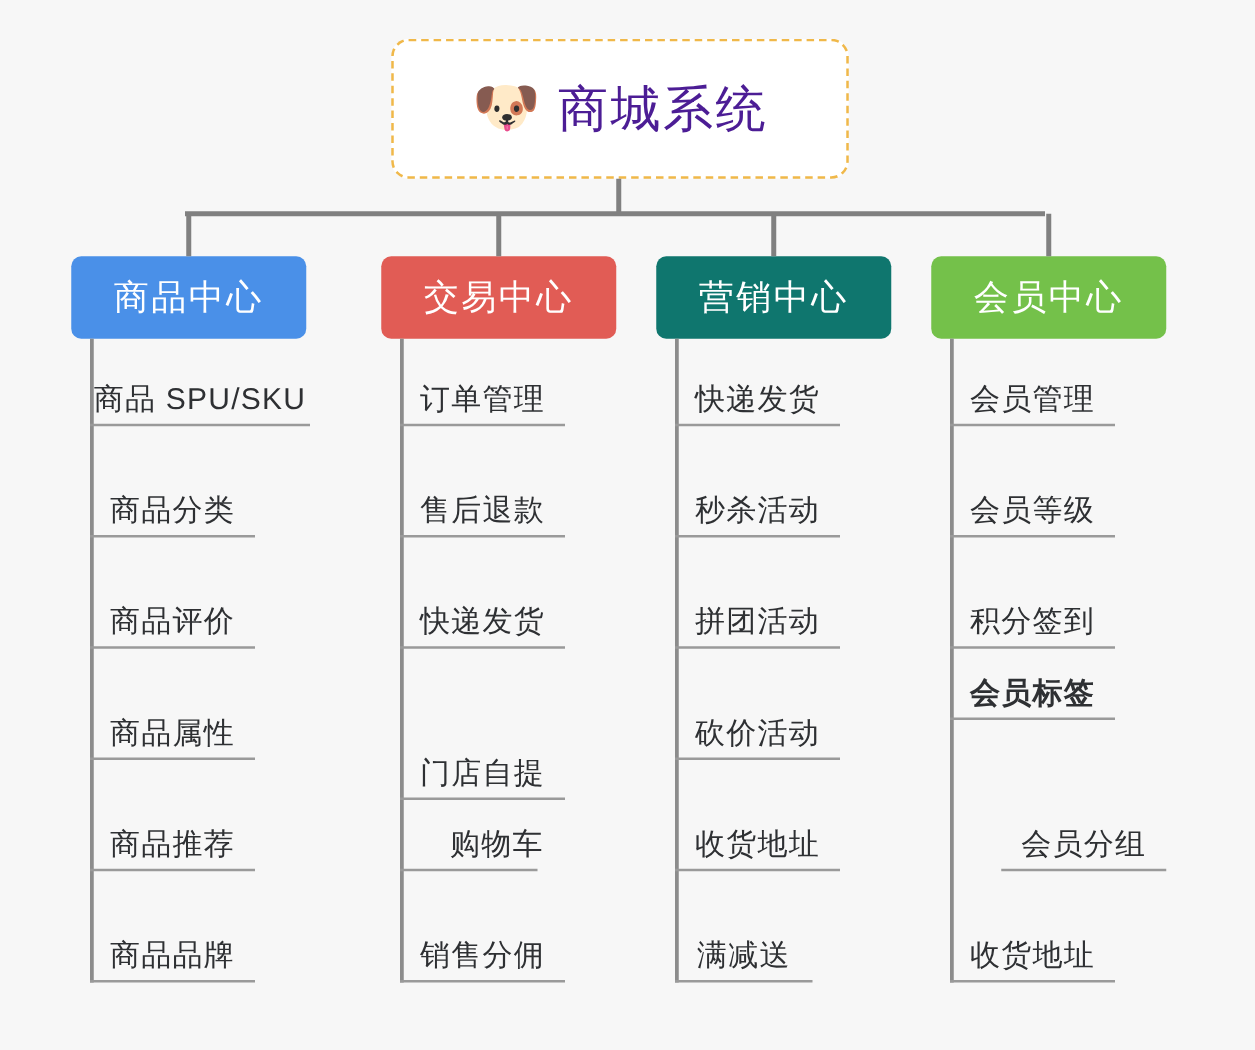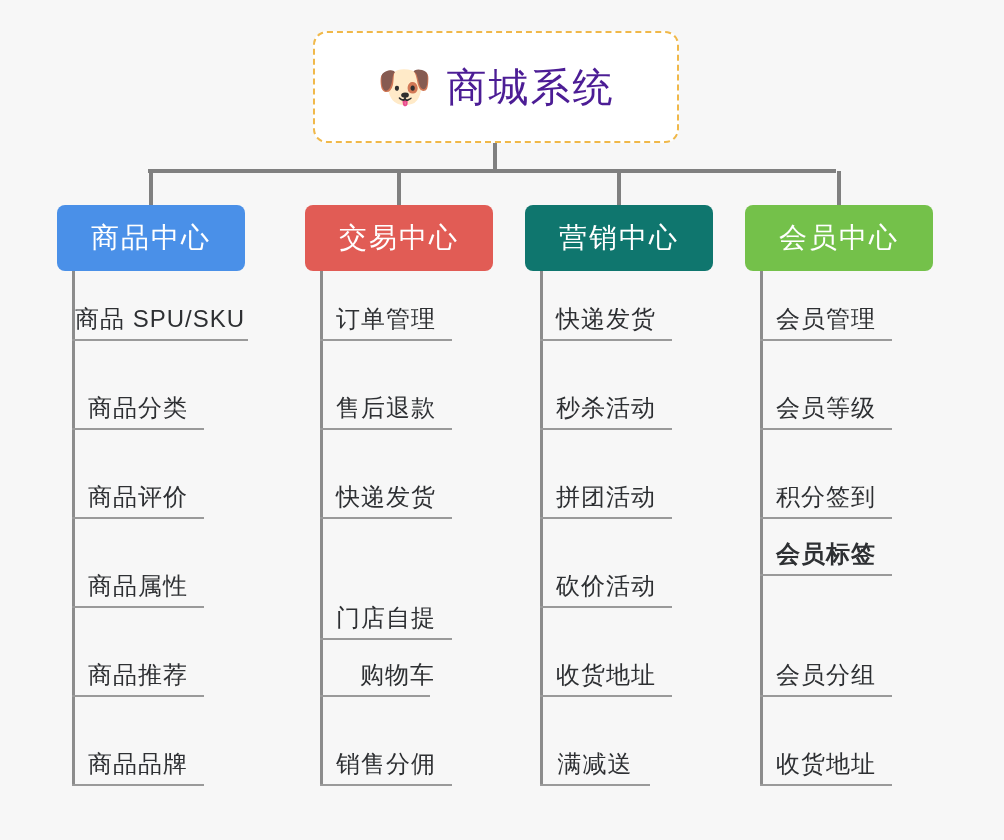--- a/index.html
+++ b/index.html
@@ -201,21 +201,21 @@
       </div>
       <div class="item" style="left: 760px; top: 384px; width: 132px;">
         <span class="item-label">会员等级</span>
       </div>
       <div class="item" style="left: 760px; top: 473px; width: 132px;">
         <span class="item-label">积分签到</span>
       </div>
       <div class="item" style="left: 760px; top: 530px; width: 132px; font-weight: bold;">
         <span class="item-label">会员标签</span>
       </div>
-      <div class="item" style="left: 760px; top: 651px; width: 132px; font-family: Liberation Serif, serif;">
+      <div class="item" style="left: 801px; top: 651px; width: 132px; font-family: Liberation Serif, serif;">
         <span class="item-label">会员分组</span>
       </div>
       <div class="item" style="left: 760px; top: 740px; width: 132px;">
         <span class="item-label">收货地址</span>
       </div>
     </div>
 
 <div class="conn conn-drop" style="left: 149px;"></div>
     <div class="conn conn-drop" style="left: 397px;"></div>
     <div class="conn conn-drop" style="left: 617px;"></div>

